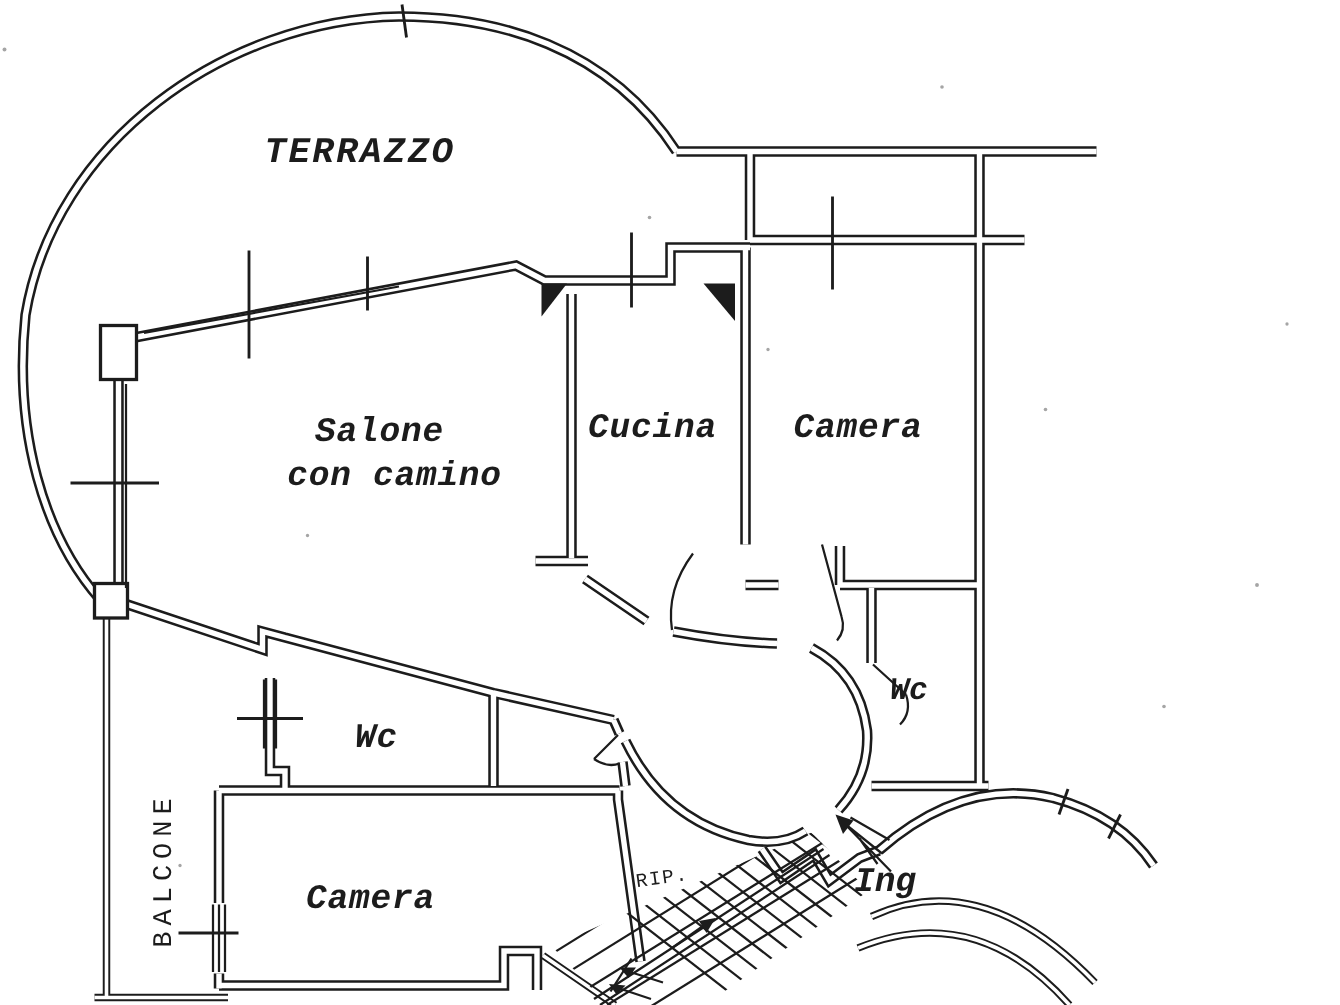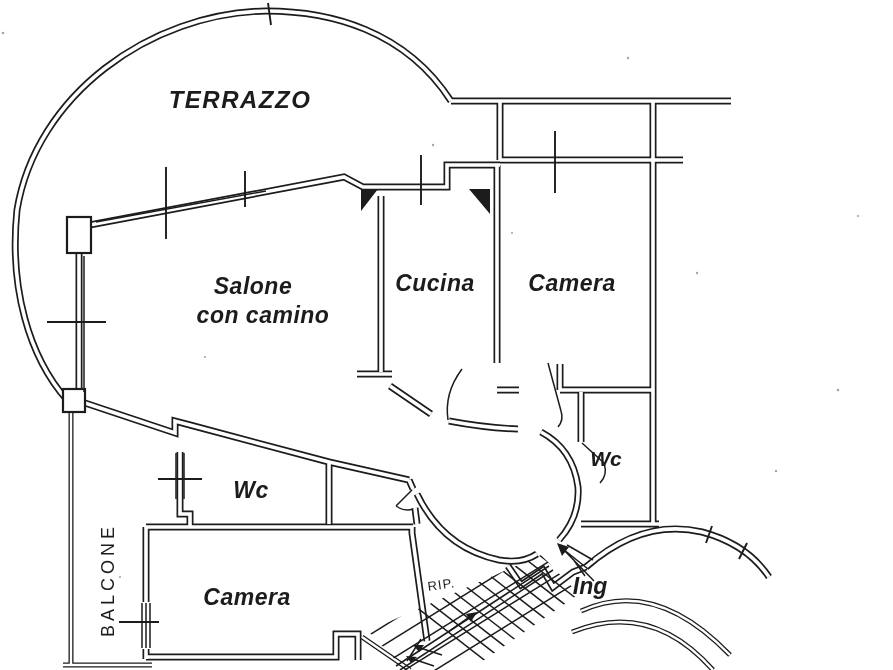--- a/index.html
+++ b/index.html
@@ -1,18 +1,18 @@
 <!DOCTYPE html>
 <html style="--ink: #1c1c1c; --paper: #ffffff;"><head>
 <meta charset="utf-8">
 <style>
   :root { --ink:#1c1c1c; --paper:#ffffff; }
   html,body { margin:0; padding:0; background:var(--paper); }
   .stage { width:893px; height:670px; position:relative; overflow:hidden;
-           font-family:Liberation Sans, sans-serif; }
+           font-family:Liberation Mono, monospace; }
   svg { display:block; }
 
   
   .wall      { fill:none; stroke:var(--ink);   stroke-width:7;   stroke-linecap:butt; stroke-linejoin:miter; }
   .wall-core { fill:none; stroke:var(--paper); stroke-width:3.6; stroke-linecap:butt; stroke-linejoin:miter; }
   .wallm      { fill:none; stroke:var(--ink);   stroke-width:5;   stroke-linejoin:miter; }
   .wallm-core { fill:none; stroke:var(--paper); stroke-width:2.4; stroke-linejoin:miter; }
 
   .block { fill:var(--paper); stroke:var(--ink); stroke-width:2.2; }
   .thin  { fill:none; stroke:var(--ink); stroke-width:1.5; }

